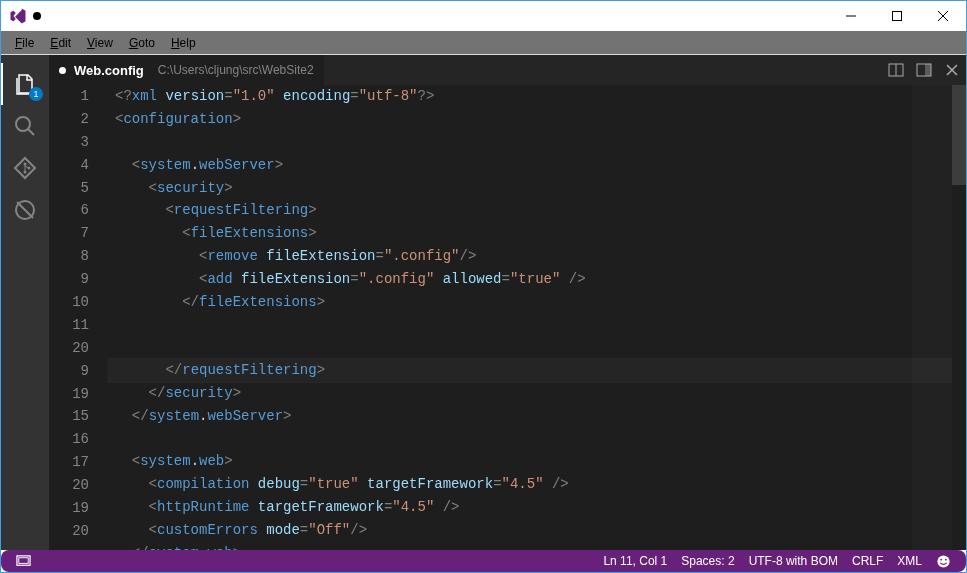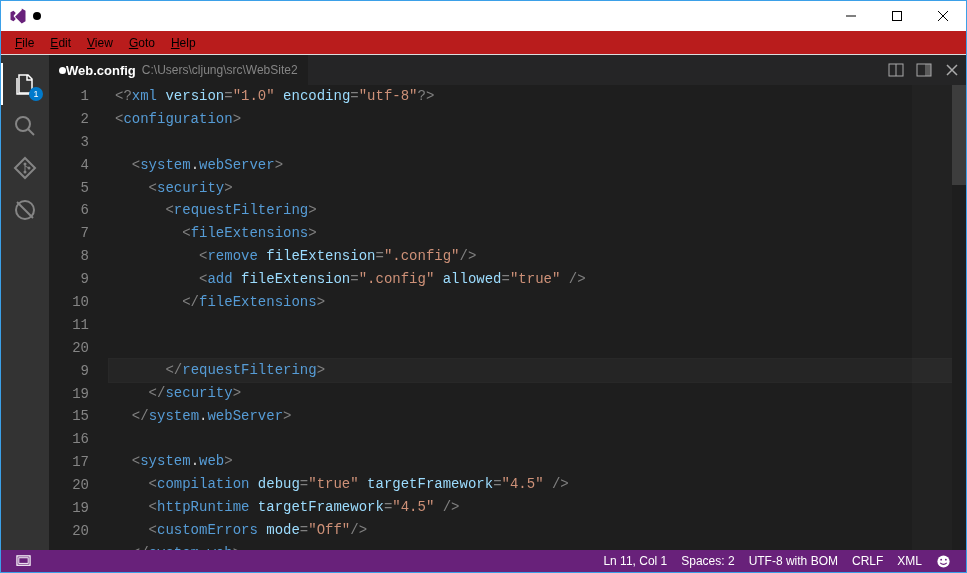--- a/index.html
+++ b/index.html
@@ -19,21 +19,21 @@
   padding-left: 8px;
 }
 .titlebar .logo { width: 18px; height: 18px; margin-right: 6px; display:flex;align-items:center;justify-content:center;}
 .titlebar .dirty { width: 8px; height: 8px; background: #000; border-radius: 50%; margin-right: 6px; }
 .titlebar .title { font-size: 12px; color: #000; }
 .titlebar .spacer { flex: 1; }
 .titlebar .winbtn { width: 46px; height: 30px; display: flex; align-items: center; justify-content: center; }
 .titlebar .winbtn svg { width: 10px; height: 10px; }
 .menubar {
   height: 24px;
-  background: #b91c1c;
+  background: #737373;
   display: flex;
   align-items: center;
   padding-left: 6px;
   font-size: 12px;
   border-bottom: 1px solid #ddd;
 }
 .menubar .menu-item { padding: 2px 8px; color: #000; cursor: default; }
 .menubar .menu-item u { text-decoration: underline; }
 .workbench {
   display: flex;
@@ -47,21 +47,21 @@
   flex-direction: column;
   align-items: center;
   padding-top: 8px;
 }
 .activitybar .act-item { width: 48px; height: 42px; display: flex; align-items: center; justify-content: center; position: relative; }
 .activitybar .act-item.active { border-left: 2px solid #fff; }
 .activitybar .act-item svg { width: 24px; height: 24px; }
 .activitybar .badge { position: absolute; bottom: 4px; right: 6px; background: #007acc; color: #fff; border-radius: 8px; font-size: 9px; min-width: 14px; height: 14px; display:flex;align-items:center;justify-content:center; padding: 0 3px;}
 .editor-area { flex: 1; display: flex; flex-direction: column; background: #1e1e1e; position: relative; }
 .tabs { height: 30px; background: #252526; display: flex; align-items: center; }
-.tab { display: flex; align-items: center; height: 30px; padding: 0 10px; background: #1e1e1e; color: #fff; font-size: 13px; gap: 0;}
+.tab { display: flex; align-items: center; height: 30px; padding: 0 10px; background: #1e1e1e; color: #fff; font-size: 13px; gap: 8px;}
 .tab .dirty-dot { width: 7px; height: 7px; background: #fff; border-radius: 50%; }
 .tab .tab-path { color: #858585; font-size: 12px; margin-left: 6px; }
 .tabs .tab-spacer { flex: 1; }
 .tabs .tab-action { width: 28px; height: 30px; display:flex;align-items:center;justify-content:center; }
 .tabs .tab-action svg { width: 16px; height: 16px; }
 .code-wrap { flex: 1; display: flex; background: #1e1e1e; font-family: Consolas, "Courier New", monospace; font-size: 14px; line-height: 22.9px; position: relative; overflow:hidden;}
 .gutter { width: 60px; text-align: right; color: #858585; padding-right: 20px; user-select: none; }
 .gutter .ln { height: 22.9px; }
 .code { flex: 1; white-space: pre; color: #d4d4d4; position: relative; }
 .code .line { height: 22.9px; padding-left: 6px; }
@@ -75,20 +75,21 @@
 .scrollbar-v { position: absolute; right: 0; top: 0; width: 14px; height: 100%; background: #1e1e1e; }
 .scrollbar-v .thumb { position: absolute; top: 0; right: 0; width: 14px; height: 100px; background: rgba(120,120,120,0.35); }
 .statusbar {
   height: 22px;
   background: #68217a;
   color: #fff;
   display: flex;
   align-items: center;
   font-size: 12px;
   padding: 0 8px;
+  border-radius: 8px;
 }
 .statusbar .sb-item { padding: 0 7px; white-space: nowrap; }
 .statusbar .sb-spacer { flex: 1; }
 .statusbar .sb-icon { display:flex;align-items:center; }
 .statusbar .sb-icon svg { width: 15px; height: 15px; }
 </style>
 </head>
 <body>
 
 <div class="titlebar">

